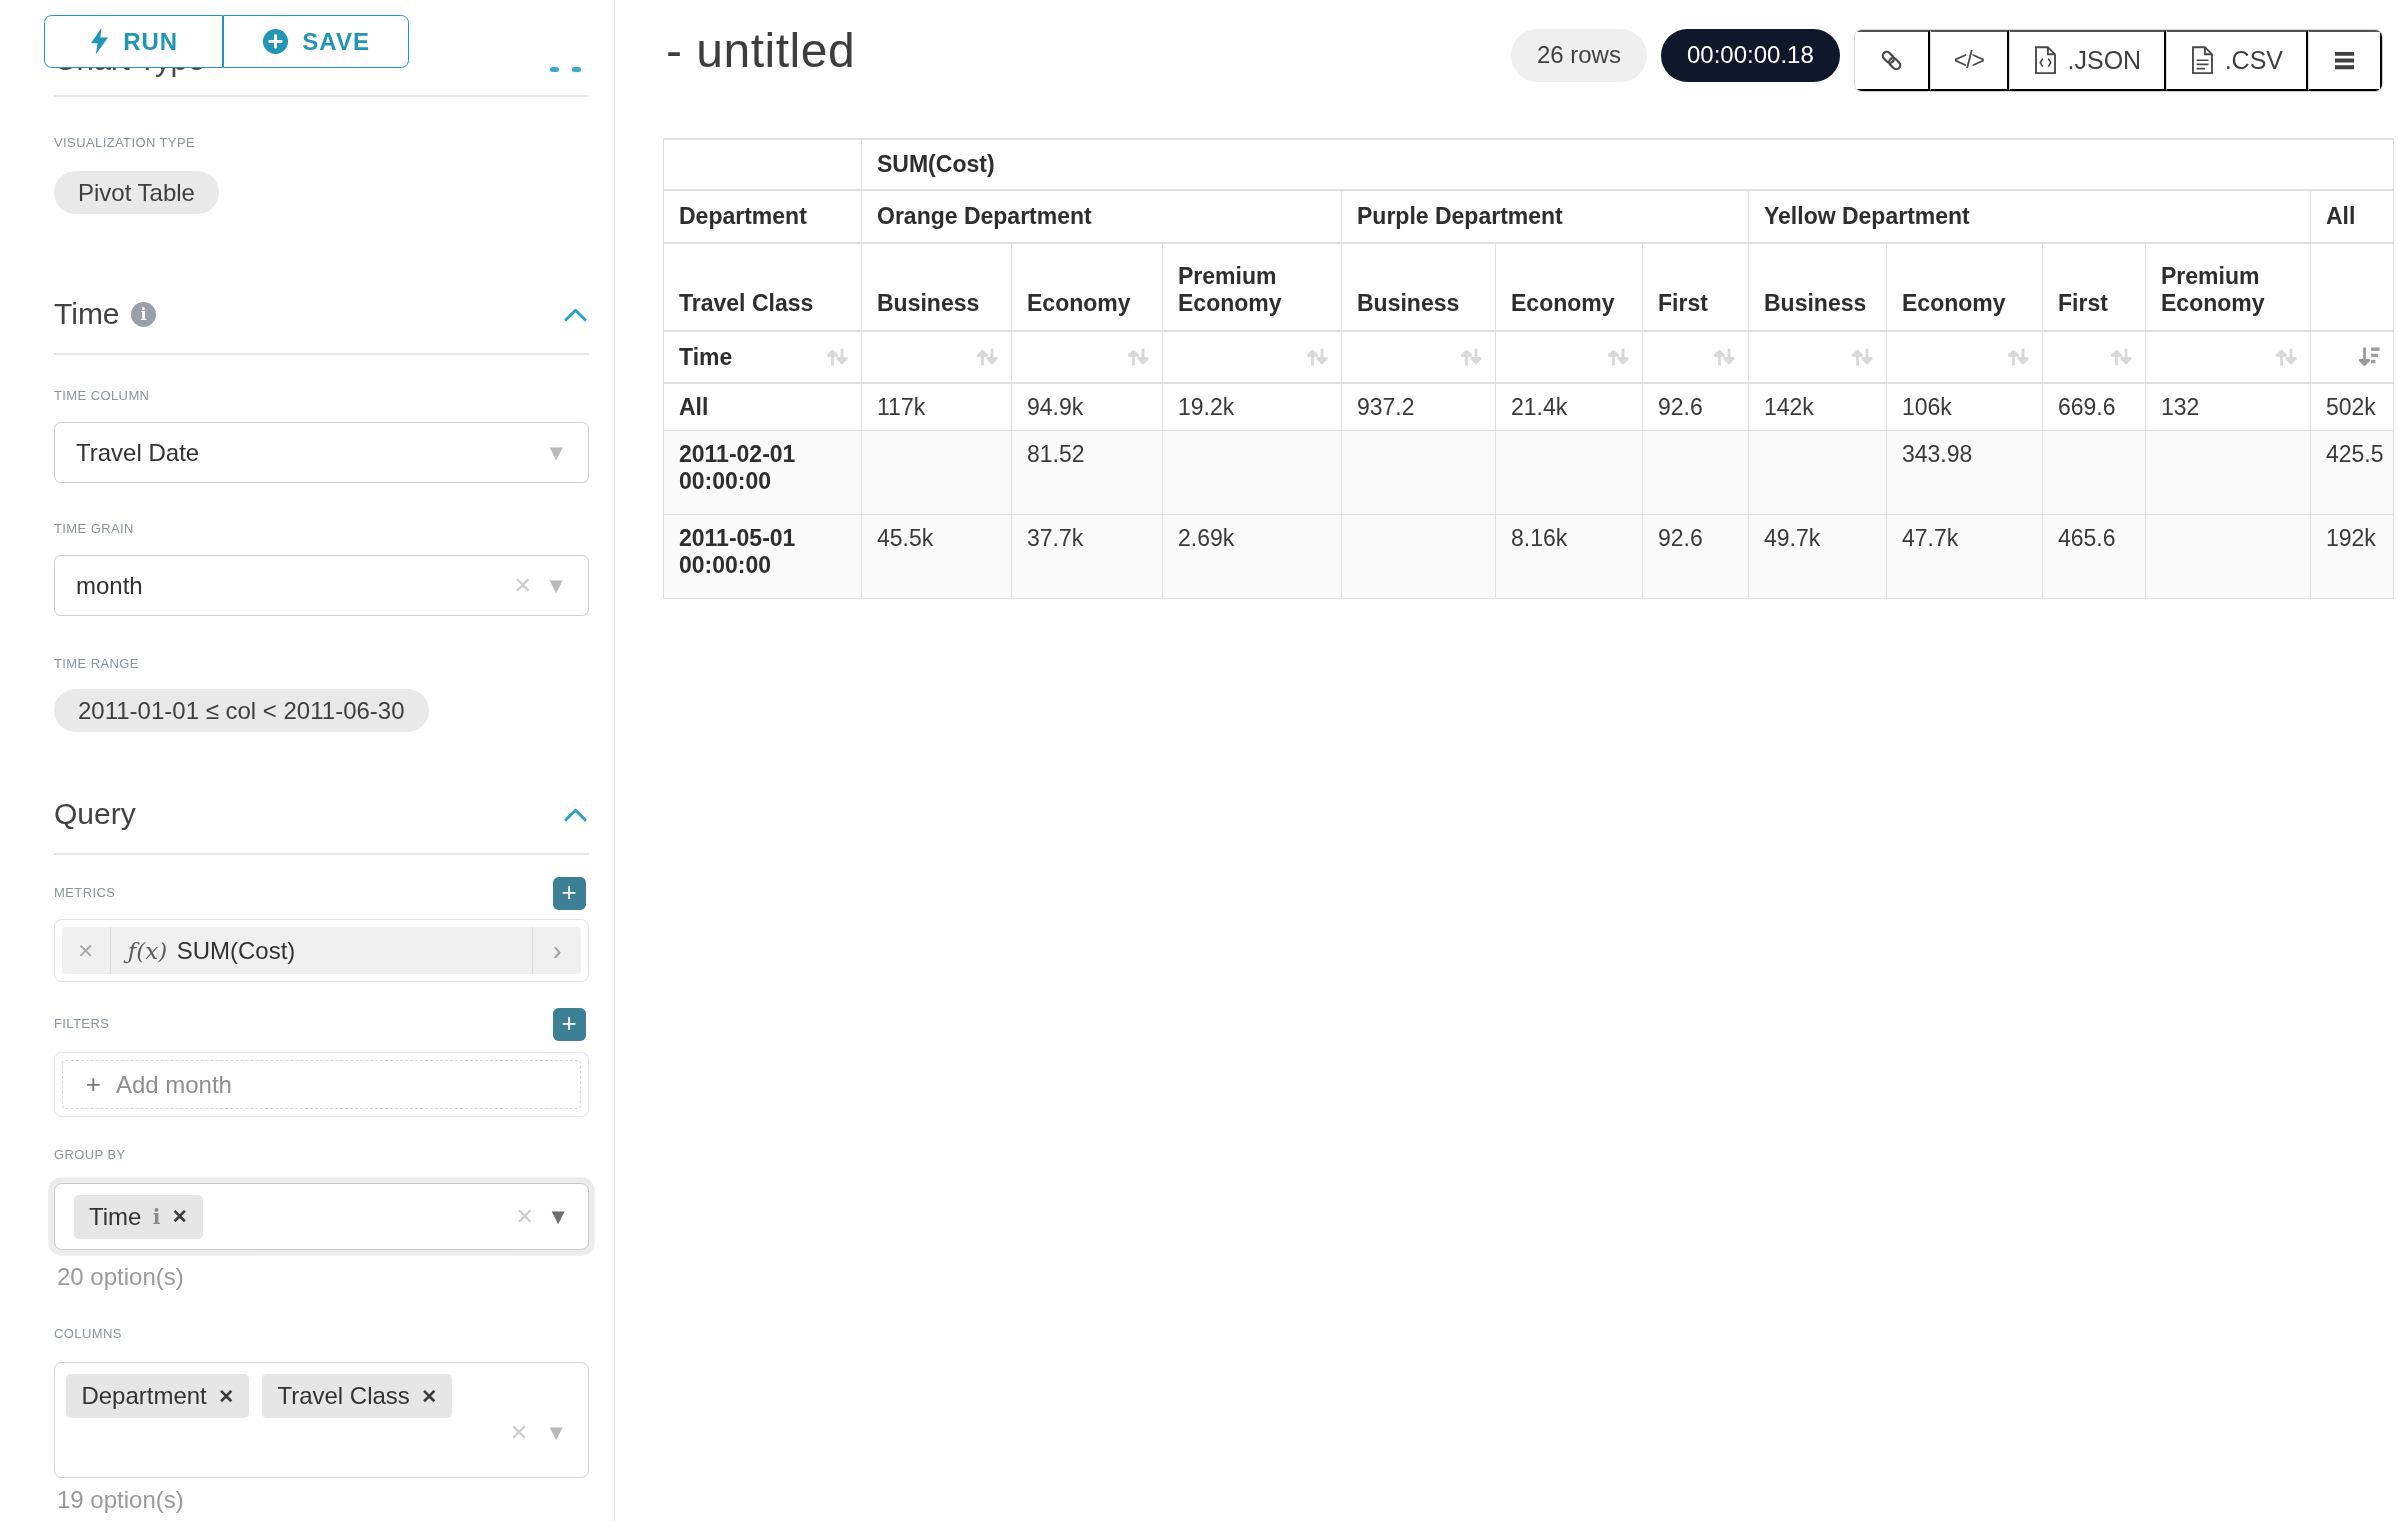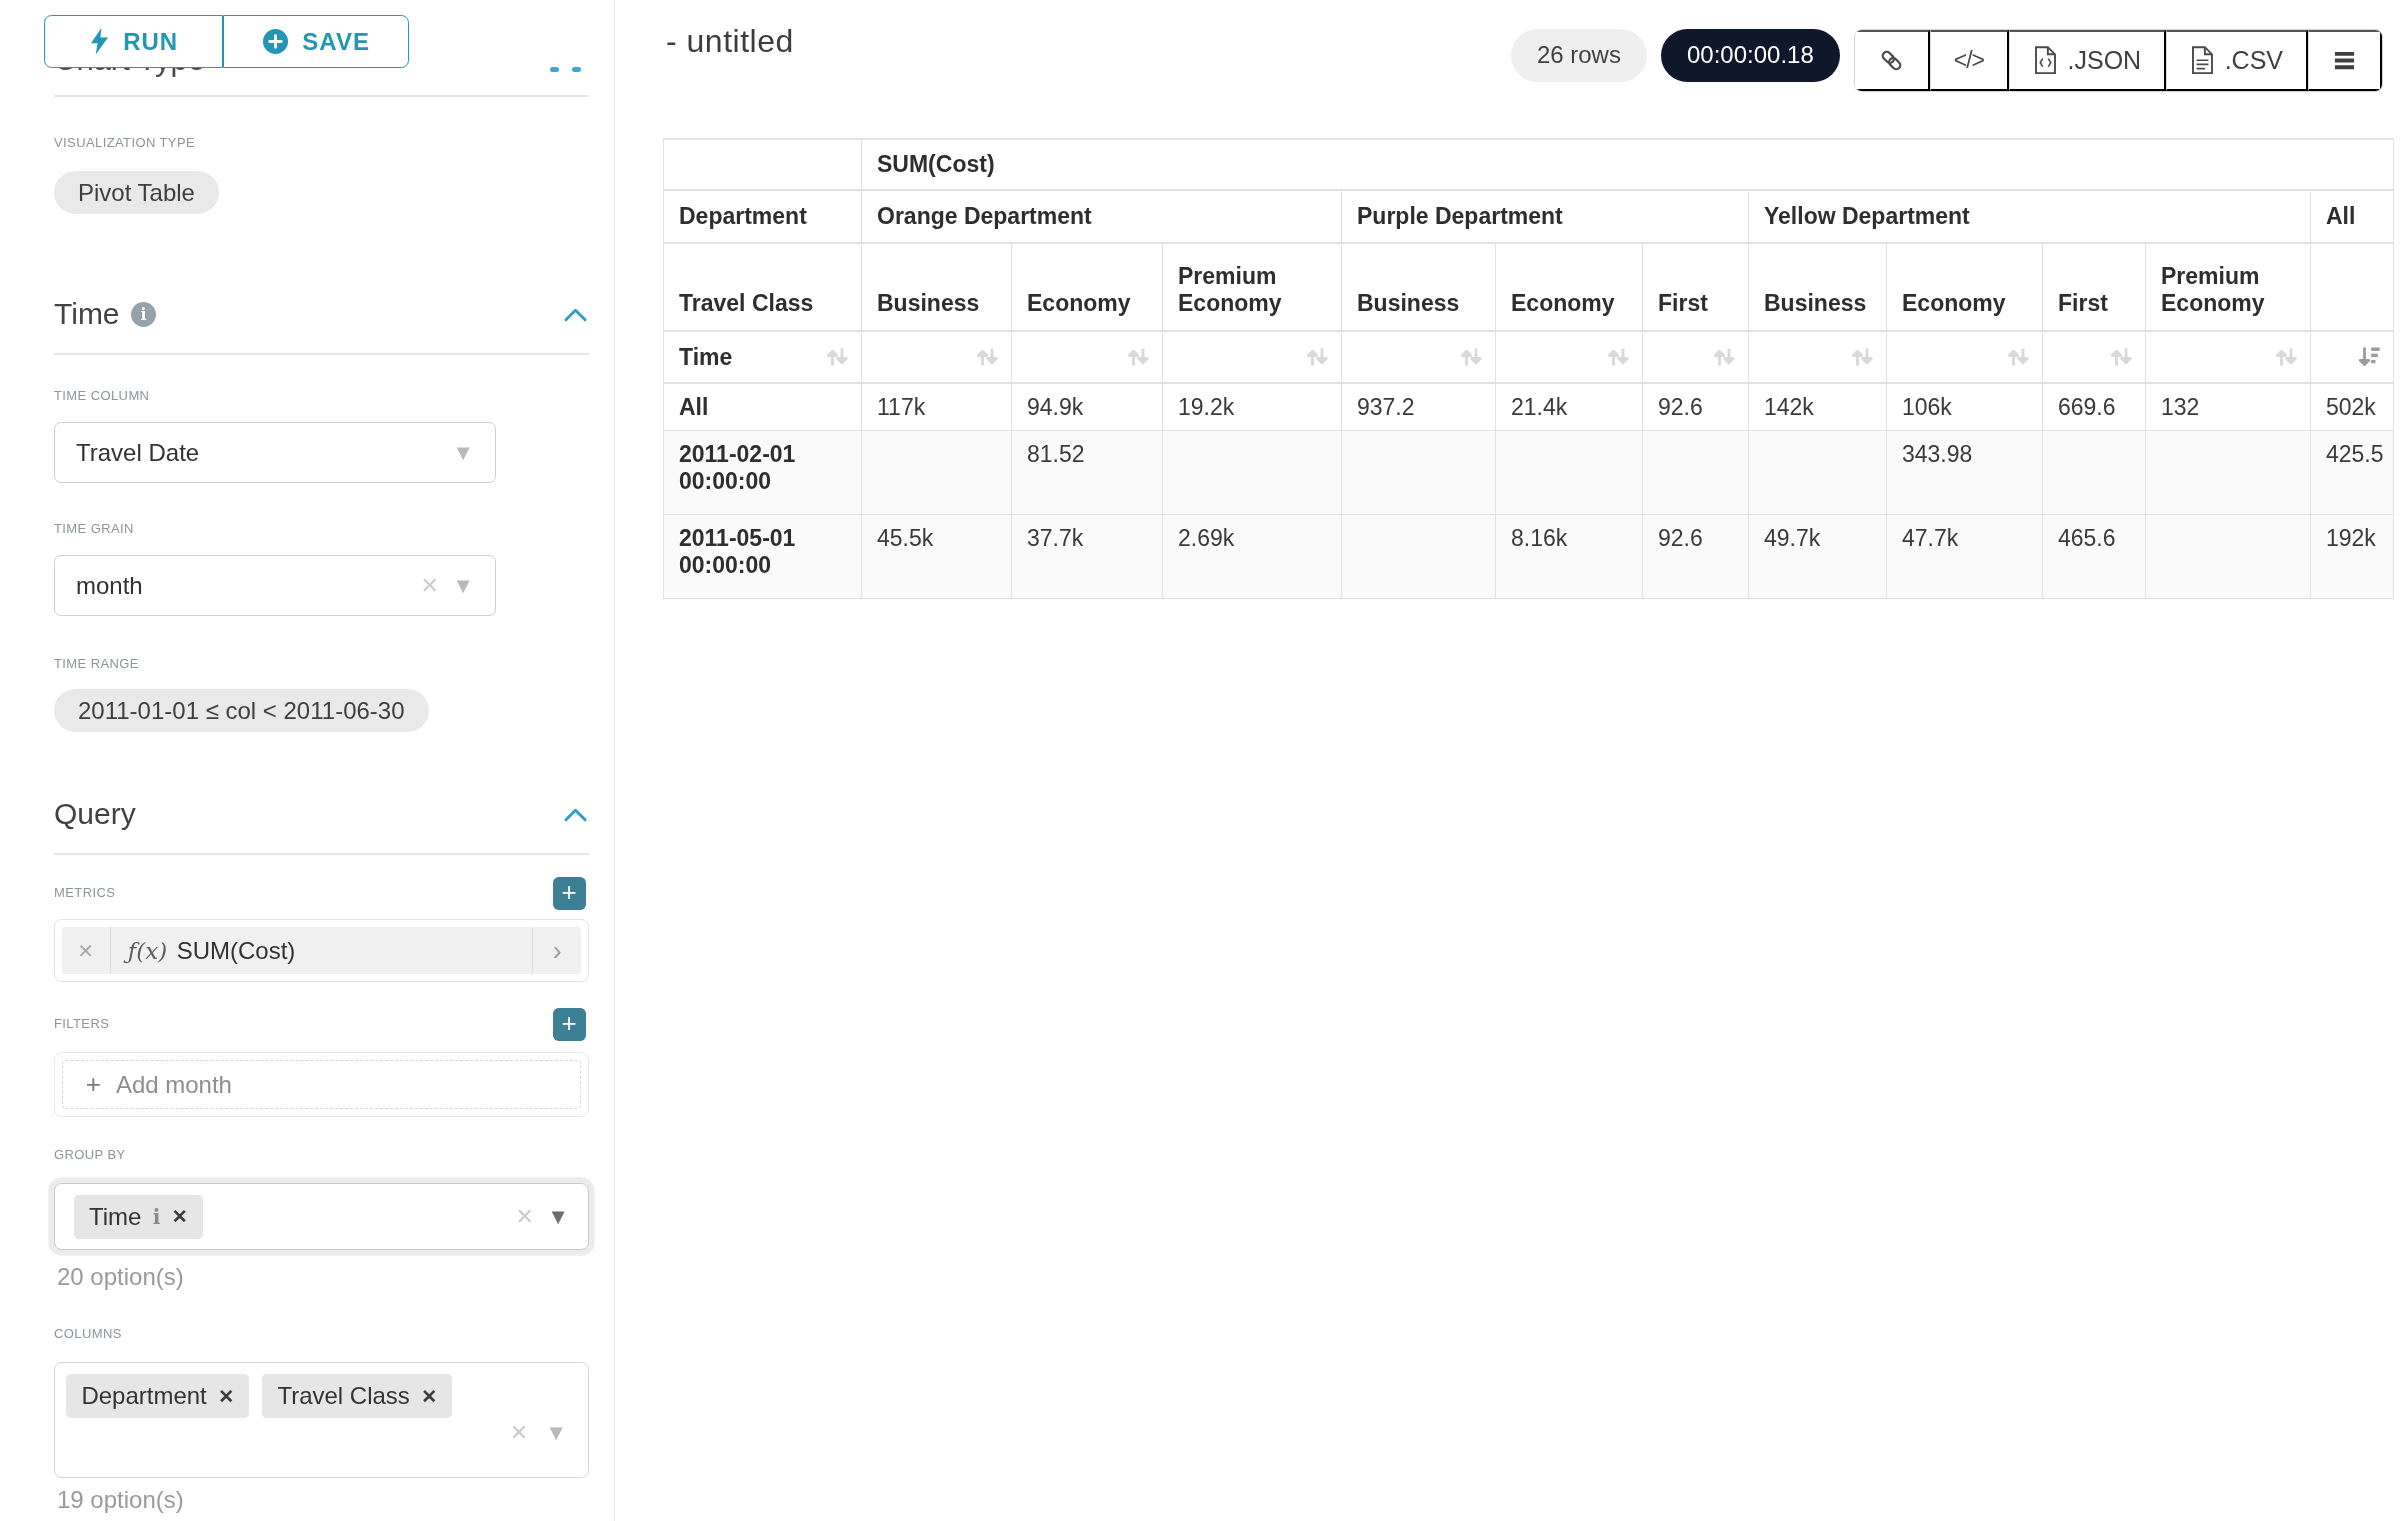--- a/index.html
+++ b/index.html
@@ -27,21 +27,21 @@
   .pill { display:inline-flex; align-items:center; background:#e9e9e9; border-radius:25px;
       padding:0 24px; height:43px; font-size:24px; color:#3f3f3f; }
 
   .section-head { position:absolute; left:54px; width:535px; display:flex; align-items:center; }
   .section-title { font-size:30px; font-weight:500; color:#424242; }
   .info-circle { width:25px; height:25px; border-radius:50%; background:#99a1a8; color:#fff;
       font-family:"DejaVu Serif", serif; font-weight:700; font-size:16px; line-height:25px;
       text-align:center; margin-left:11.4px; }
   .sec-chevron { margin-left:auto; }
 
-  .select-box { position:absolute; left:54px; width:442px; height:61px; background:#fff;
+  .select-box { position:absolute; left:54px; width:535px; height:61px; background:#fff;
       border:1px solid #cfcfcf; border-radius:6.7px; display:flex; align-items:center;
       padding:0 21px; font-size:24px; color:#323232; }
   .select-caret { color:#b9b9b9; font-size:22px; margin-left:13.3px; }
   .select-clear { color:#cccccc; font-size:22px; margin-left:auto; }
   .spacer { margin-left:auto; }
 
   .plus-btn { position:absolute; width:33px; height:33px; border-radius:5.7px; background:#3d7f95;
       color:#fff; font-size:26px; line-height:31px; text-align:center; font-weight:400; cursor:pointer; }
 
   .metric-outer { position:absolute; left:54px; width:535px; height:63px; border:1px solid #e2e2e2;
@@ -70,21 +70,21 @@
   .tag .tag-info { font-family:"DejaVu Serif", serif; font-weight:700; color:#8a8a8a; font-size:20px; }
   .tag .tag-x { font-weight:700; color:#3c3c3c; font-size:19px; cursor:pointer; }
   .option-count { position:absolute; left:57px; font-size:24px; color:#9a9a9a; }
 
   .columns-box { position:absolute; left:54px; width:535px; height:116px; background:#fff;
       border:1px solid #d5d5d5; border-radius:7.6px; padding:11.4px; }
   .columns-tags { display:flex; gap:13.3px; }
   .columns-controls { position:absolute; right:21px; top:57px; display:flex; align-items:center; gap:17px; }
 
   
-  .main-title { position:absolute; left:666px; top:23px; font-size:32px; font-weight:500;
+  .main-title { position:absolute; left:666px; top:23px; font-size:48px; font-weight:500;
       color:#3d3d3d; letter-spacing:0.5px; }
   .hdr-right { position:absolute; top:28.5px; right:23px; display:flex; gap:14px; }
   .badge { display:flex; align-items:center; height:53px; border-radius:27px; padding:0 26px;
       font-size:24px; }
   .badge-rows { background:#efefef; color:#424242; }
   .badge-timer { background:#0f172a; color:#fff; }
   .btn-strip { display:flex; align-items:stretch; height:63px; border:1px solid #d5d5d5;
       border-radius:7.6px; background:#fff; overflow:hidden; }
   .strip-btn { display:flex; align-items:center; gap:9.5px; padding:0 23px; font-size:25px;
       color:#3f3f3f; border-left:1px solid #dedede; cursor:pointer; background:#fff; }

